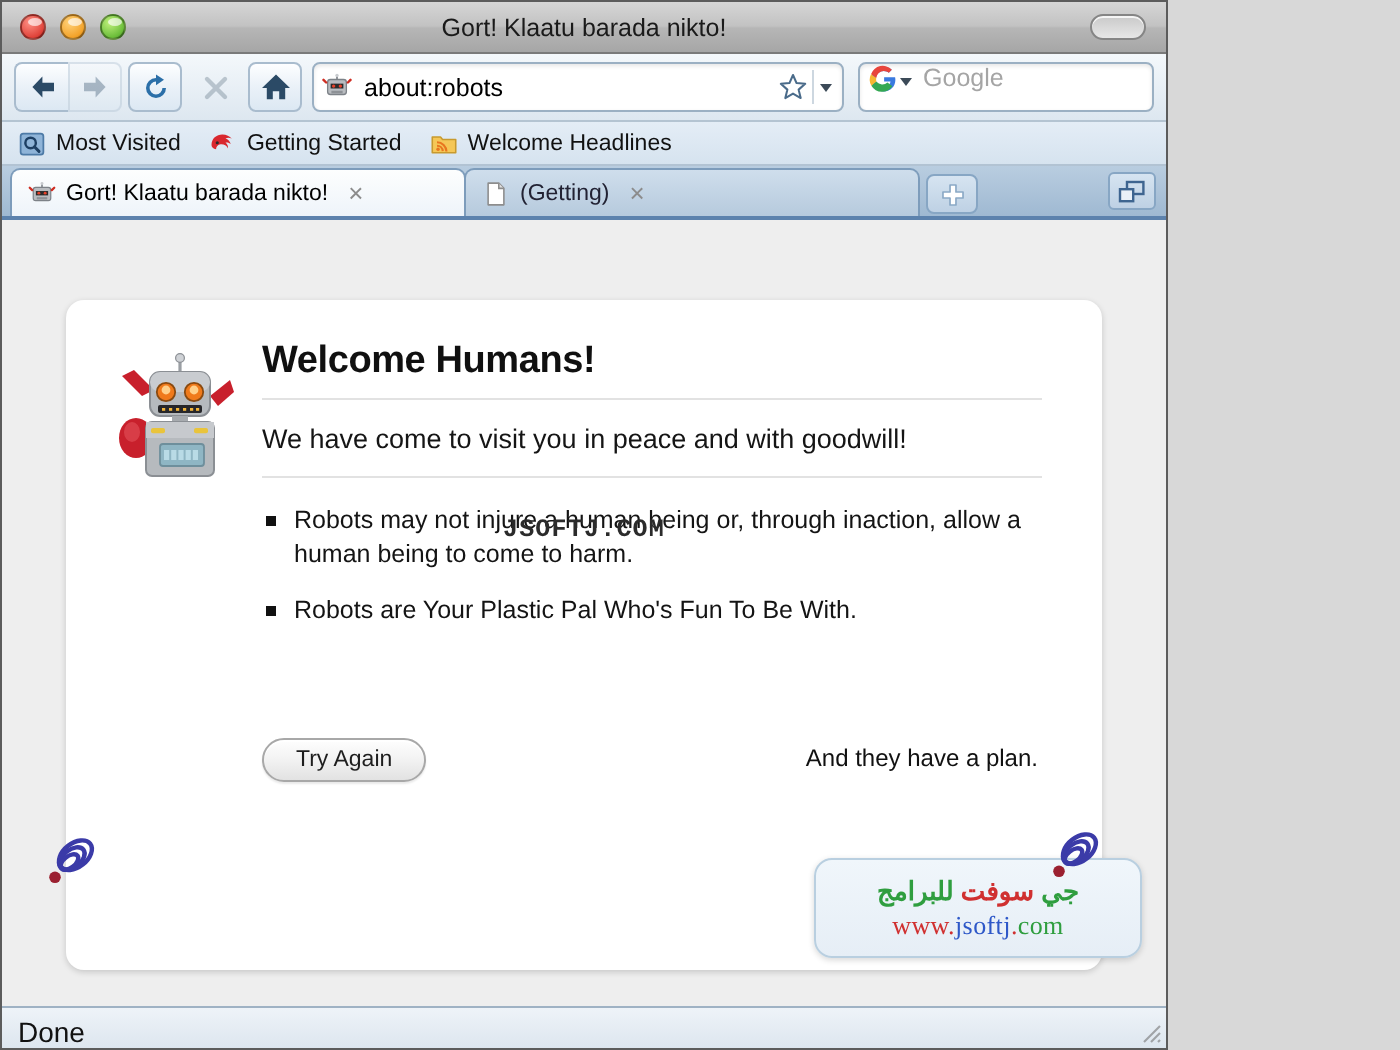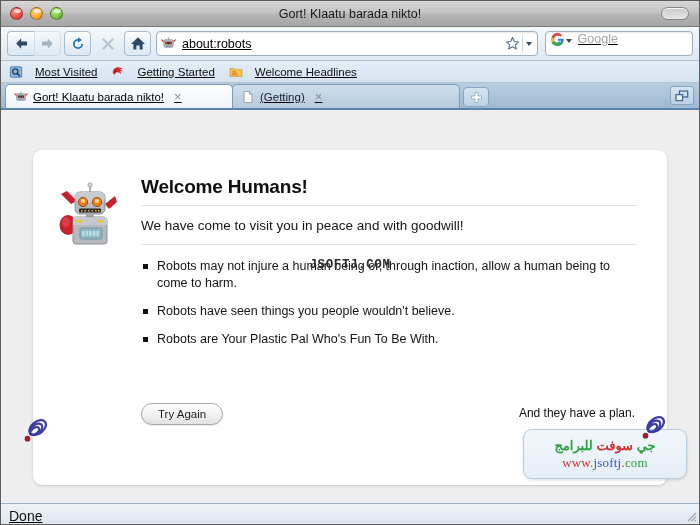--- a/index.html
+++ b/index.html
@@ -4,26 +4,25 @@
 <style>
   * { box-sizing: border-box; margin: 0; padding: 0; }
   html, body {
     width: 700px; height: 525px;
     font-family: "Liberation Sans", sans-serif;
     overflow: hidden;
     background: #d8d8d8;
   }
   #app {
     position: relative;
-    width: 700px; height: 525px;
+    width: 584px; height: 525px;
     background: #fef9c3;
     display: flex;
     flex-direction: column;
     border: 1px solid #5c5c5c;
-    text-decoration: underline;
   }
 
   
   .titlebar {
     height: 26px;
     background: linear-gradient(to bottom, #d6d6d6 0%, #c2c2c2 48%, #b6b6b6 52%, #a6a6a6 100%);
     border-bottom: 1px solid #7a7a7a;
     display: flex;
     align-items: center;
     position: relative;
@@ -125,21 +124,21 @@
 
   
   .bookmarks {
     height: 22px;
     background: linear-gradient(to bottom, #e4edf6, #d6e3ef);
     border-bottom: 1px solid #b2c3d3;
     display: flex; align-items: center;
     padding: 0 8px; gap: 14px;
     flex: 0 0 auto;
   }
-  .bm { display: flex; align-items: center; gap: 12px; font-size: 11.5px; color: #111; }
+  .bm { display: flex; align-items: center; gap: 5px; font-size: 11.5px; color: #111; }
   .bm-ico { width: 14px; height: 14px; flex: 0 0 auto; }
 
   
   .tabstrip {
     height: 27px;
     background: linear-gradient(to bottom, #b9cde0, #9fb9d2);
     display: flex; align-items: flex-end;
     padding-left: 4px;
     border-bottom: 2px solid #5c82ad;
     position: relative;
@@ -190,21 +189,21 @@
     position: relative;
     overflow: hidden;
   }
   .card {
     position: absolute;
     left: 32px; top: 40px; right: 32px; bottom: 18px;
     background: #ffffff;
     border-radius: 9px;
     box-shadow: 0 1px 3px rgba(0,0,0,.17);
   }
-  .card-inner { padding: 26px 30px 0 26px; display: flex; gap: 20px; }
+  .card-inner { padding: 20px 30px 0 26px; display: flex; gap: 10px; }
   .robot { width: 62px; height: 66px; flex: 0 0 auto; margin-top: 4px; }
   .copy { flex: 1 1 auto; min-width: 0; }
 
   h1.welcome {
     font-size: 19px; font-weight: bold; color: #101010;
     letter-spacing: -.2px;
     padding-bottom: 7px;
     border-bottom: 1px solid #e2e2e2;
   }
   p.lead {
@@ -499,21 +498,20 @@
             <rect x="37.4" y="51" width="2.6" height="5"></rect>
           </g>
         </svg>
 
         <div class="copy">
           <h1 class="welcome">Welcome Humans!</h1>
           <p class="lead">We have come to visit you in peace and with goodwill!</p>
 
           <ul class="laws">
             <li>Robots may not injure a human being or, through inaction, allow a human being to come to harm.</li>
-            <li>Robots have seen things you people wouldn't believe.</li>
             <li>Robots are Your Plastic Pal Who's Fun To Be With.</li>
           </ul>
 
           <div class="footline">
             <button class="tryagain">Try Again</button>
             <span class="plan">And they have a plan.</span>
           </div>
         </div>
       </div>
 

